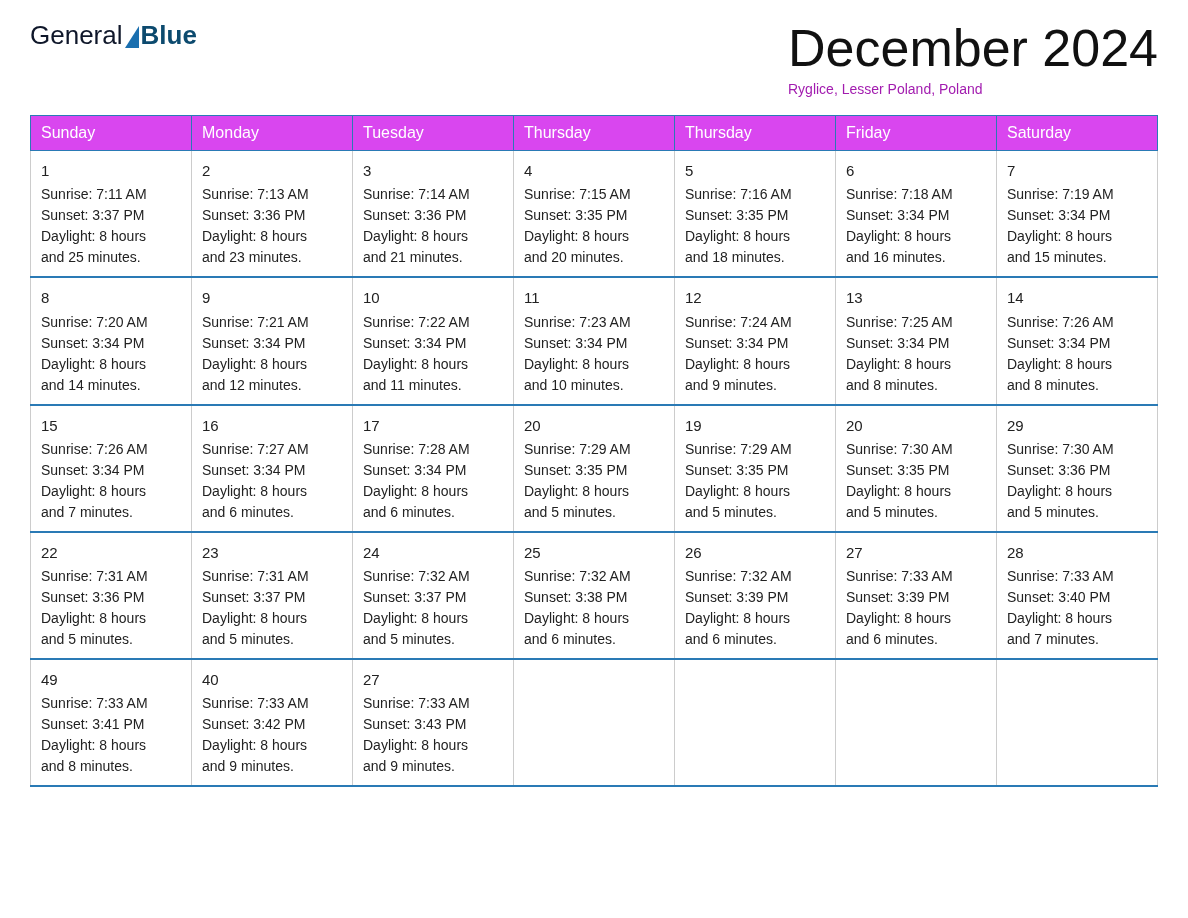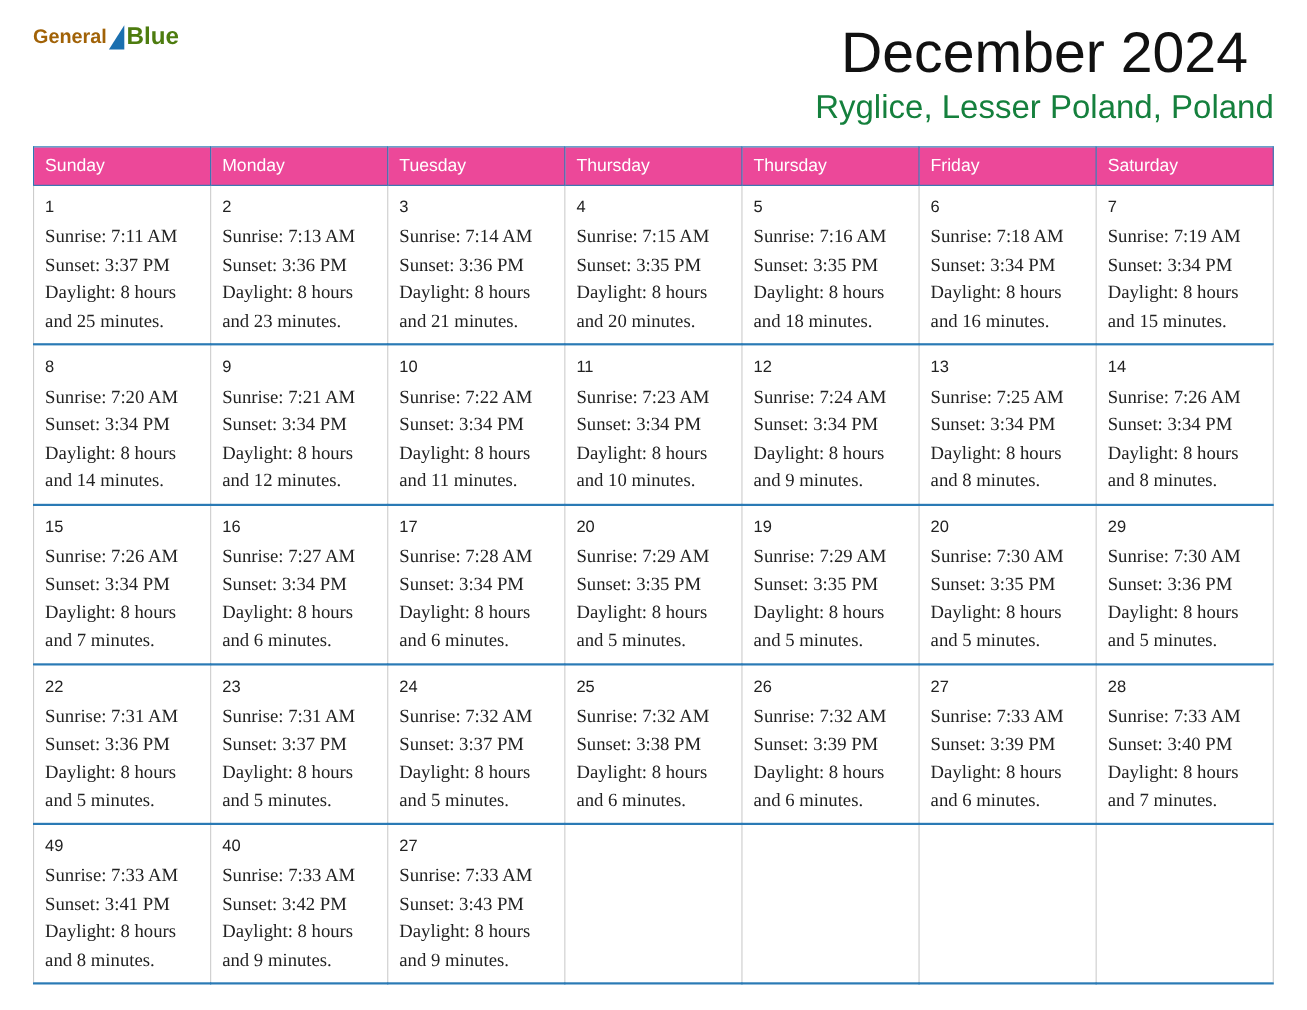--- a/index.html
+++ b/index.html
@@ -15,61 +15,61 @@
       justify-content: space-between;
       align-items: flex-start;
       margin-bottom: 18px;
     }
     .logo {
       display: flex;
       align-items: center;
       gap: 0;
     }
     .logo-text-general {
-      font-size: 18px;
-      font-weight: bold;
-      color: #a16207;
+      font-size: 26px;
+      font-weight: normal;
+      color: #0f172a;
     }
     .logo-triangle {
       width: 0;
       height: 0;
       border-left: 14px solid transparent;
       border-right: 0px solid transparent;
       border-bottom: 22px solid #1a6faf;
       display: inline-block;
       margin-left: 2px;
       margin-bottom: -2px;
     }
     .logo-blue {
-      font-size: 22px;
+      font-size: 26px;
       font-weight: bold;
-      color: #4d7c0f;
+      color: #0c4a6e;
       margin-left: 2px;
     }
     .title-block {
-      text-align: center;
+      text-align: left;
     }
     .month-title {
       font-size: 52px;
       font-weight: normal;
       color: #111;
       line-height: 1.1;
     }
     .location-title {
-      font-size: 30px;
-      color: #15803d;
+      font-size: 14px;
+      color: #a21caf;
       margin-top: 4px;
     }
     table {
       width: 100%;
       border-collapse: collapse;
       table-layout: fixed;
     }
     thead tr {
-      background-color: #ec4899;
+      background-color: #d946ef;
     }
     thead th {
       color: #fff;
       font-size: 16px;
       font-weight: normal;
       padding: 8px 10px;
       border: 1px solid #2a7ab5;
       text-align: left;
     }
     tbody td {
@@ -84,24 +84,23 @@
     tbody tr {
       border-bottom: 2px solid #2a7ab5;
     }
     .day-num {
       font-size: 15px;
       font-weight: normal;
       display: block;
       margin-bottom: 2px;
     }
     .day-info {
-      font-size: 17px;
+      font-size: 14px;
       color: #222;
       line-height: 1.5;
-      font-family: Liberation Serif, serif;
     }
     .empty-cell {
       background: #fff;
     }
   </style>
 </head>
 <body>
 
 <div class="header">
   <div class="logo">

